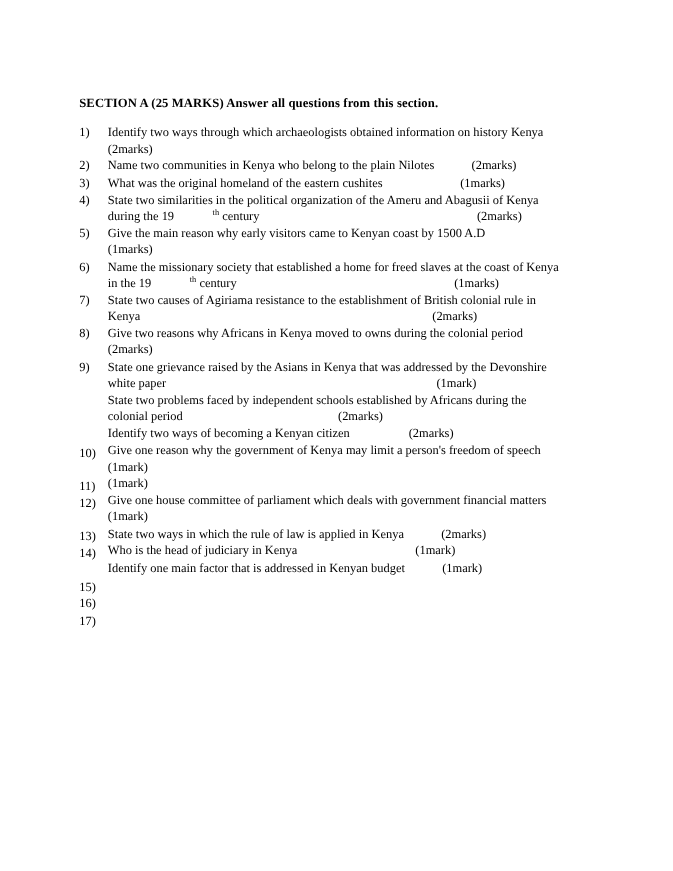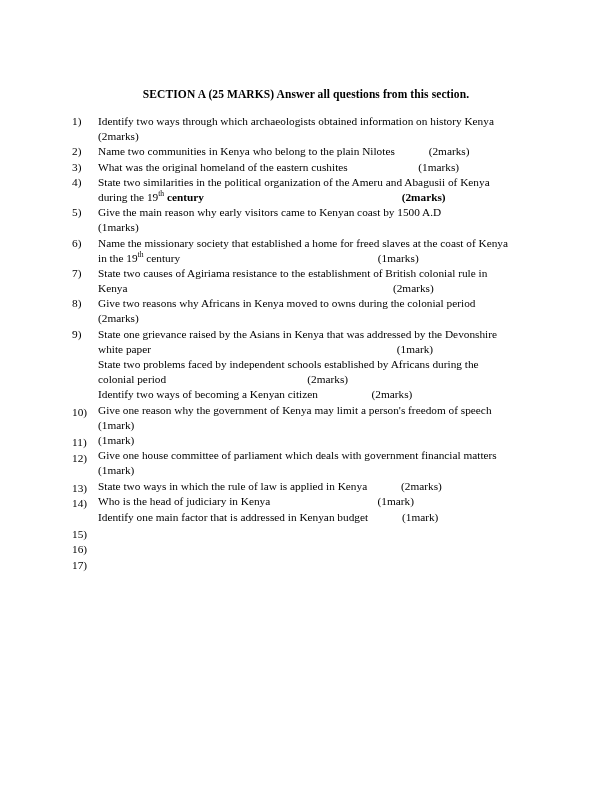--- a/index.html
+++ b/index.html
@@ -16,21 +16,21 @@
     overflow: hidden;
   }
   .page {
     position: relative;
     width: 612px;
     height: 792px;
     box-sizing: border-box;
     padding: 0 72px;
   }
   .section-heading {
-    text-align: center;
+    text-align: left;
     font-weight: bold;
     font-size: 11.5px;
     margin-top: 88px;
     margin-bottom: 14px;
     letter-spacing: 0.1px;
   }
   ol.questions {
     list-style: none;
     margin: 0;
     padding: 0;
@@ -57,20 +57,21 @@
     display: block;
   }
   .line {
     display: block;
     white-space: pre;
   }
   sup {
     font-size: 7.6px;
     vertical-align: super;
     line-height: 0;
+    margin-left: 35px;
   }
   .section-b {
     position: absolute;
     left: 0;
     right: 0;
     top: 703px;
     text-align: center;
     font-weight: bold;
     font-size: 11.5px;
   }
@@ -102,21 +103,21 @@
       <li>
         <span class="num">3)</span>
         <span class="qtext">
           <span class="line">What was the original homeland of the eastern cushites                         (1marks)</span>
         </span>
       </li>
       <li>
         <span class="num">4)</span>
         <span class="qtext">
           <span class="line">State two similarities in the political organization of the Ameru and Abagusii of Kenya</span>
-          <span class="line">during the 19<sup>th</sup><span style="white-space: pre; font-weight: bold;"> century                                                                      (2marks)</span></span>
+          <span class="line">during the 19<sup>th</sup><span style="white-space: pre;"> century                                                                      (2marks)</span></span>
         </span>
       </li>
       <li>
         <span class="num">5)</span>
         <span class="qtext">
           <span class="line">Give the main reason why early visitors came to Kenyan coast by 1500 A.D</span>
           <span class="line">(1marks)</span>
         </span>
       </li>
       <li>

